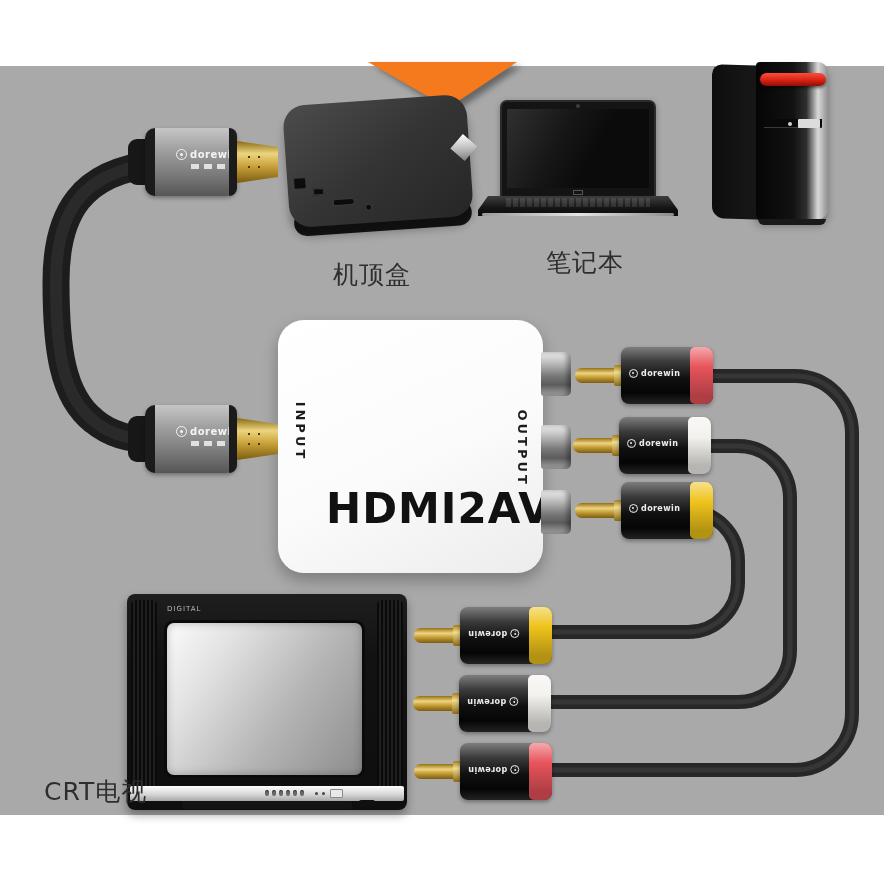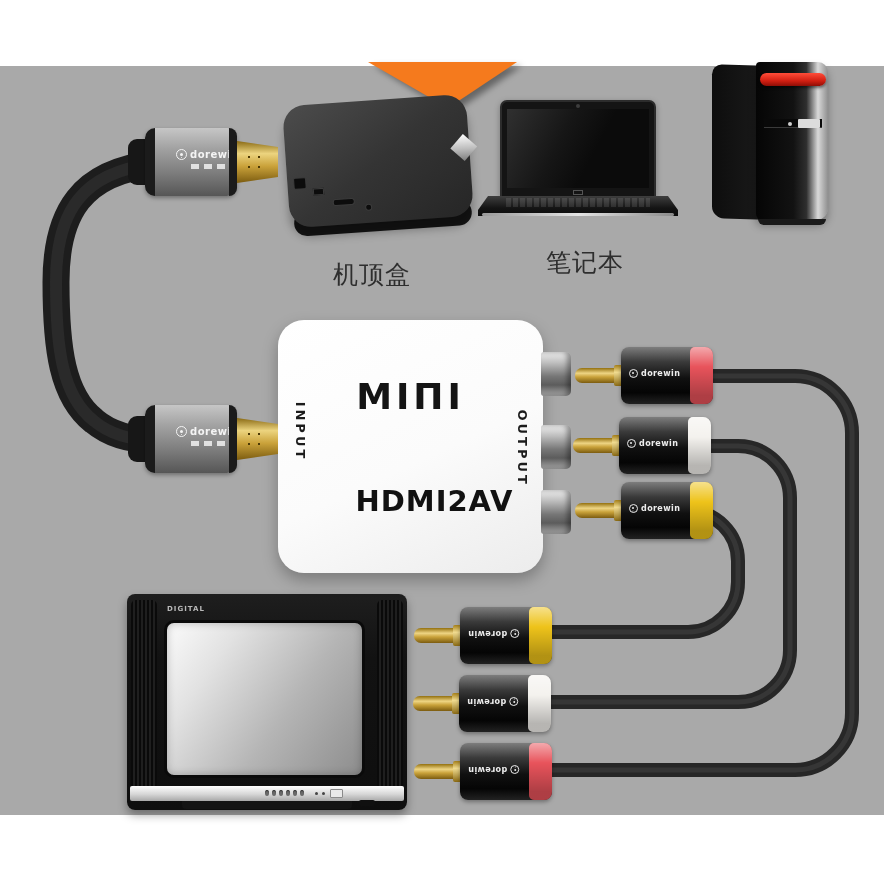--- a/index.html
+++ b/index.html
@@ -57,21 +57,21 @@
     border-radius:26px;
     background:linear-gradient(155deg,#ffffff 0%,#fbfbfb 55%,#ececec 100%);
     box-shadow:0 7px 16px rgba(0,0,0,.28);
   }
   .mini-logo{
     position:absolute;left:0;top:56px;width:100%;text-align:center;
     font-size:36px;font-weight:800;letter-spacing:4px;color:#141414;
   }
   .model-text{
     position:absolute;left:0;top:164px;width:100%;text-align:center;
-    font-size:29px;font-weight:700;letter-spacing:1px;color:#111;padding-left:48px;
+    font-size:42px;font-weight:700;letter-spacing:1px;color:#111;padding-left:48px;
   }
   .v-text{
     position:absolute;font-size:13px;font-weight:700;letter-spacing:3px;color:#1c1c1c;
     transform:rotate(90deg);white-space:nowrap;
   }
   .v-text.input{left:-9px;top:104px;width:62px;text-align:center;}
   .v-text.output{left:206px;top:120px;width:76px;text-align:center;}
   .jack{
     position:absolute;left:263px;width:30px;height:44px;border-radius:3px 5px 5px 3px;
     background:linear-gradient(180deg,#f0f0f0,#bdbdbd 25%,#777 55%,#5c5c5c 75%,#a8a8a8);
@@ -150,21 +150,21 @@
   .tower .chip{position:absolute;left:86px;top:57px;width:22px;height:9px;background:#dcdcdc;border-radius:1px;}
   .tower .dot{position:absolute;left:76px;top:60px;width:4px;height:4px;border-radius:50%;background:#cfcfcf;}
   .tower .foot{position:absolute;left:46px;bottom:-3px;width:68px;height:6px;border-radius:0 0 8px 8px;background:#1a1a1a;}
 
   
   .tv{position:absolute;left:127px;top:594px;width:280px;height:216px;z-index:2;}
   .tv .frame{position:absolute;inset:0;border-radius:8px;background:linear-gradient(180deg,#1e1e1e,#121212 30%,#0e0e0e);box-shadow:0 5px 10px rgba(0,0,0,.35);}
   .tv .grille{position:absolute;top:6px;bottom:18px;width:26px;border-radius:5px;
     background:repeating-linear-gradient(90deg,#0a0a0a 0 2px,#1f1f1f 2px 4px);}
   .tv .grille.gl{left:4px;}.tv .grille.gr{right:4px;}
-  .tv .tvtext{position:absolute;left:40px;top:11px;font-size:7px;letter-spacing:1px;color:#b9b9b9;font-weight:700;text-align:right;}
+  .tv .tvtext{position:absolute;left:40px;top:11px;font-size:7px;letter-spacing:1px;color:#b9b9b9;font-weight:400;text-align:right;}
   .tv .screen{position:absolute;left:37px;top:26px;width:201px;height:158px;border-radius:10px;
     border:3px solid #0a0a0a;
     background:linear-gradient(125deg,#fbfbfb 0%,#e2e2e2 25%,#b5b5b5 60%,#8d8d8d 100%);
     box-shadow:inset 0 0 8px rgba(0,0,0,.25);}
   .tv .ctrl{position:absolute;left:3px;right:3px;top:192px;height:15px;border-radius:2px;
     background:linear-gradient(180deg,#ffffff,#d6d6d6 55%,#a8a8a8);}
   .tv .btnrow{position:absolute;left:135px;top:4px;display:flex;gap:3px;}
   .tv .btnrow i{width:4px;height:6px;border-radius:50%;background:#6a6a6a;box-shadow:inset 0 1px 1px rgba(0,0,0,.6);}
   .tv .dots{position:absolute;left:185px;top:6px;display:flex;gap:4px;}
   .tv .dots i{width:3px;height:3px;border-radius:50%;background:#444;}
@@ -262,21 +262,20 @@
       <div class="hsub">
           <i></i>
           <i></i>
           <i></i>
         </div>
     </div>
     <div class="tip"></div>
   </div>
 
   <div class="converter">
-    <div class="mini-logo">MIΠI</div>
     <div class="model-text">HDMI2AV</div>
     <span class="v-text input">INPUT</span>
     <span class="v-text output">OUTPUT</span>
     <div class="jack j1"></div>
     <div class="jack j2"></div>
     <div class="jack j3"></div>
   </div>
 
   <div class="rca" style="left:575px;top:347px;">
     <div class="pin"></div>
@@ -326,20 +325,21 @@
         </div>
       <div class="dots">
           <i></i>
           <i></i>
         </div>
       <div class="sqbtn"></div>
     </div>
     <div class="pedestal"></div>
     <div class="nub"></div>
   </div>
+  <span class="cnlabel" style="left:44px;top:775px;">CRT电视</span>
 
   <div class="rca flip" style="left:414px;top:607px;">
     <div class="pin"></div>
     <div class="rbody">
       <div class="rbrand">
         <span class="logo-dot"></span>
         <span class="btxt">dorewin</span>
       </div>
       <div class="ring" style="background:#eec31a;"></div>
     </div>

